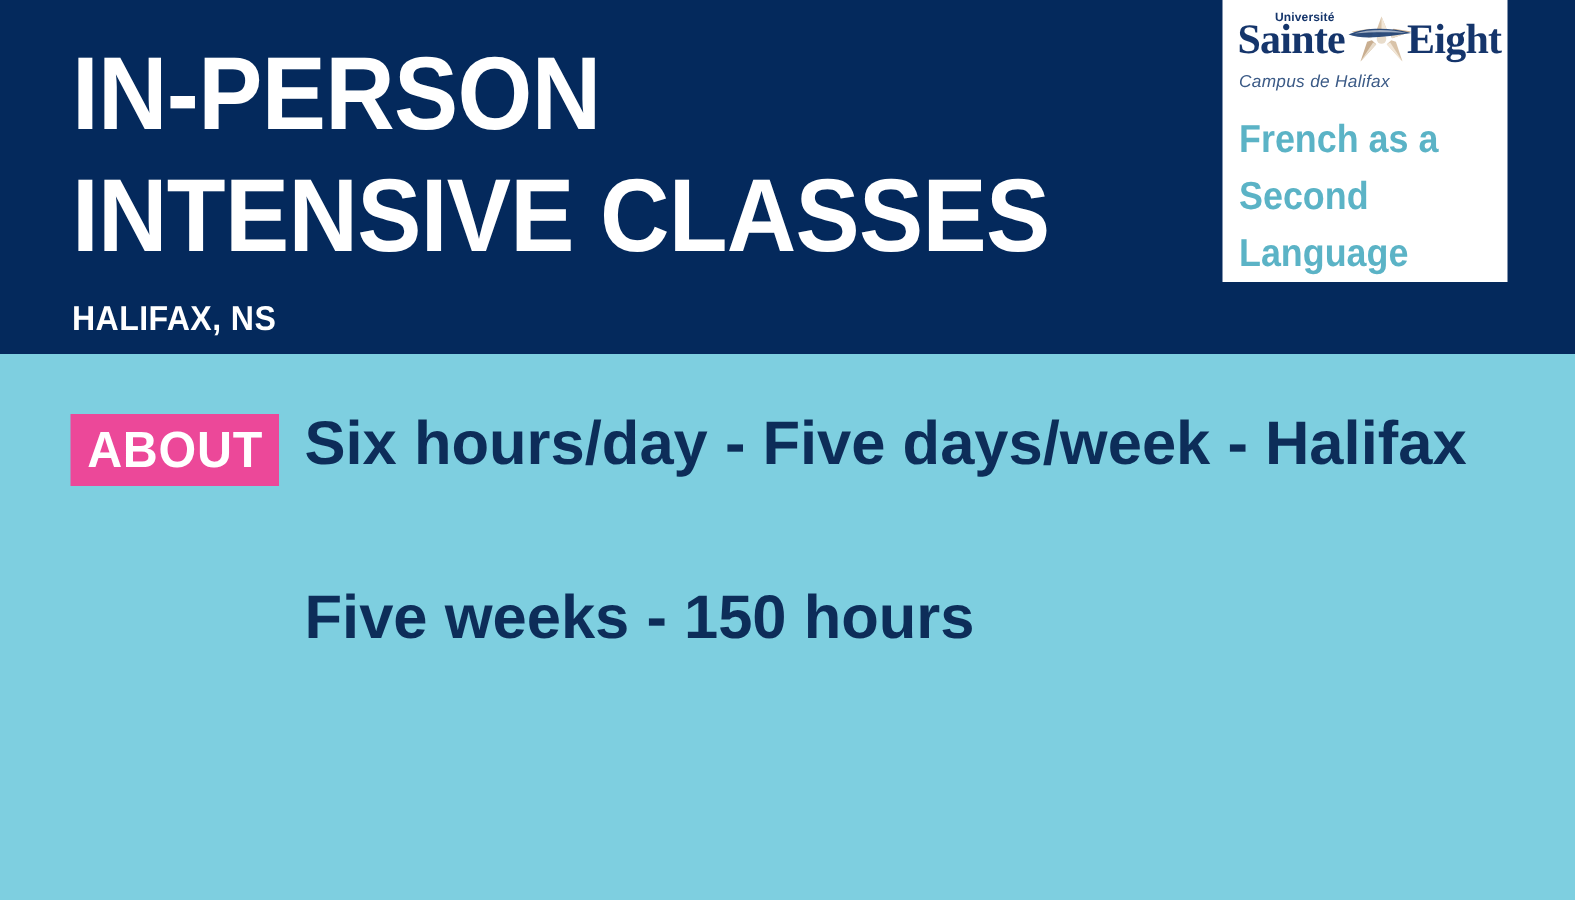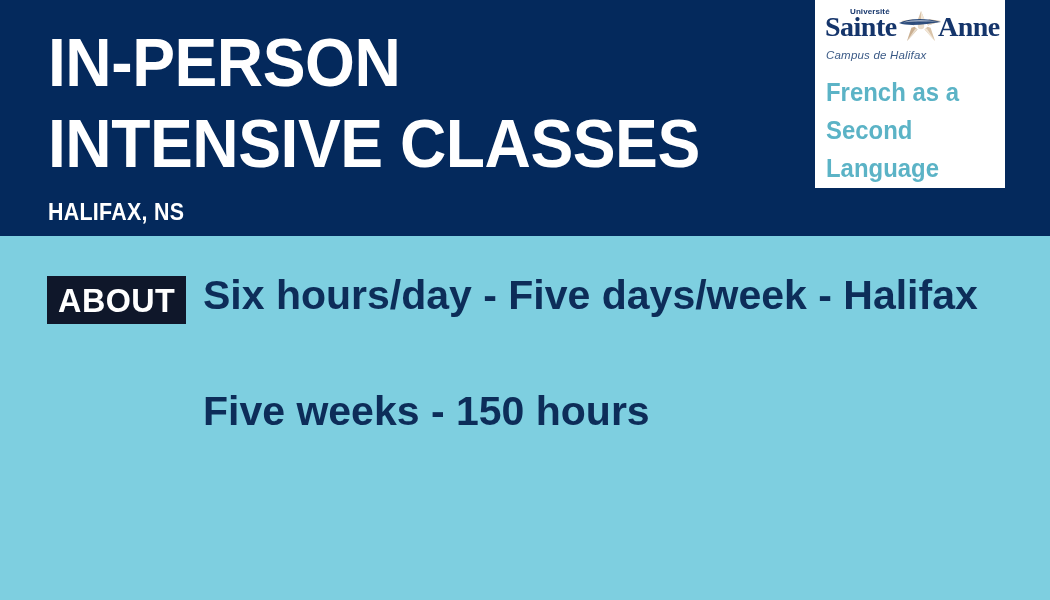--- a/index.html
+++ b/index.html
@@ -139,21 +139,21 @@
     transform-origin: left center;
   }
 
   
   #about-badge {
     position: absolute;
     left: 47px;
     top: 276px;
     width: 139px;
     height: 48px;
-    background: #0f172a;
+    background: #ec4899;
     display: flex;
     align-items: center;
     justify-content: center;
   }
   #about-badge-label {
     font-family: "Liberation Sans Narrow", "Liberation Sans", sans-serif;
     font-weight: 700;
     font-size: 34px;
     line-height: 34px;
     color: #ffffff;
@@ -210,21 +210,21 @@
             <path d="M10 33 L20.5 21.5 L17.6 18.8 L14.4 19.8 Z" fill="#c9ae90"></path>
             <path d="M10 33 L20.5 21.5 L18.4 20.4 Z" fill="#e8dccb"></path>
             <path d="M4 13 L17 17.5 L18.5 13.8 L16 11.2 Z" fill="#d9c3a8"></path>
             <path d="M4 13 L17 17.5 L17.6 15.4 Z" fill="#f2e7d8"></path>
             <circle cx="24" cy="18" r="3.2" fill="#e8dccb"></circle>
             <path d="M2 15 C12 10, 30 10, 44 14 C30 16, 12 19, 2 15 Z" fill="#1d4074" opacity="0.92"></path>
             <path d="M6 14.4 C16 11.2, 30 11.4, 41 14.1 C30 13.2, 16 13.4, 6 14.4 Z" fill="#ffffff" opacity="0.55"></path>
           </g>
         </svg>
 
-        <span id="logo-anne">Anne</span>
+        <span id="logo-anne">Eight</span>
       </div>
 
       <div id="logo-campus">Campus de Halifax</div>
 
       <div id="logo-program">
         <div class="program-line">French as a</div>
         <div class="program-line">Second</div>
         <div class="program-line">Language</div>
       </div>
 

